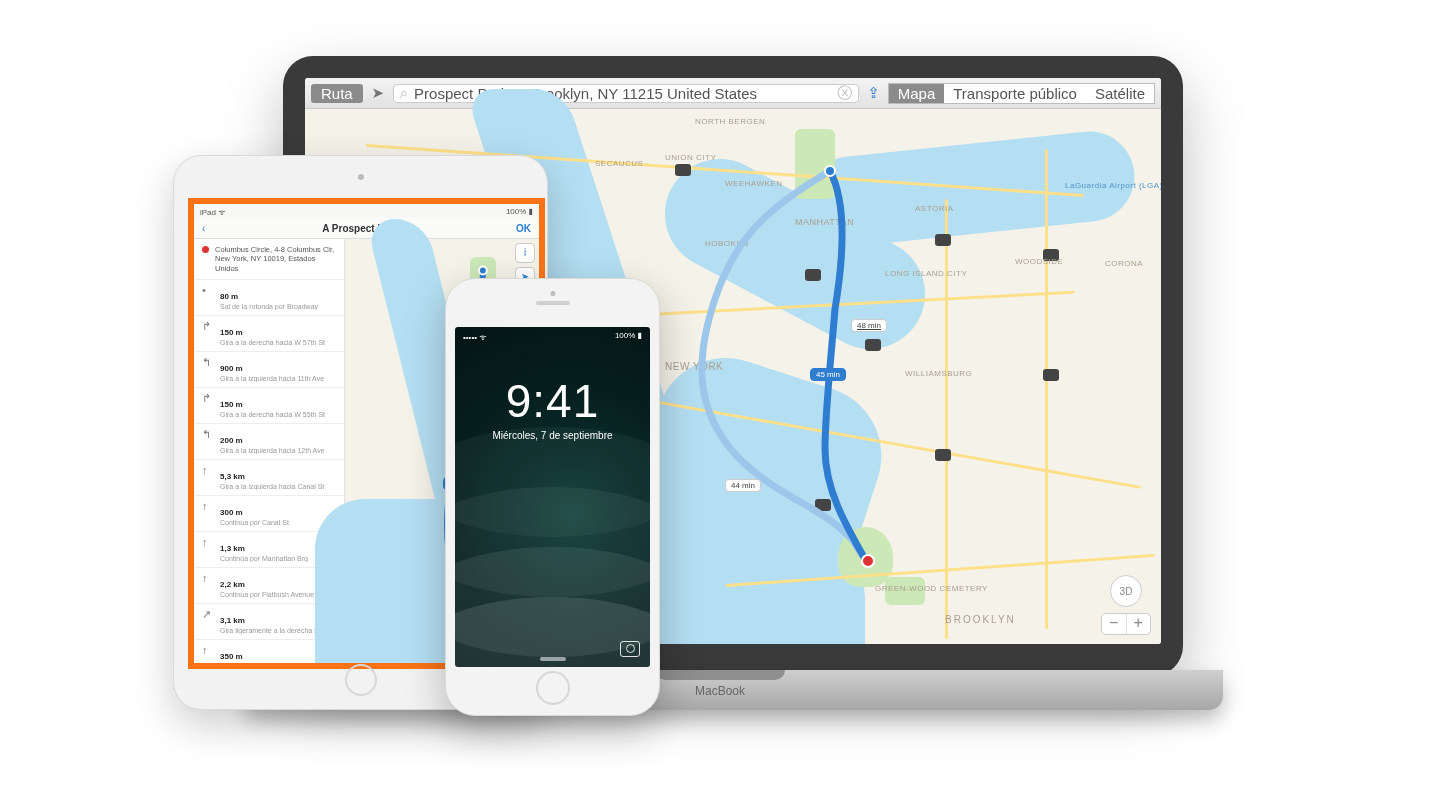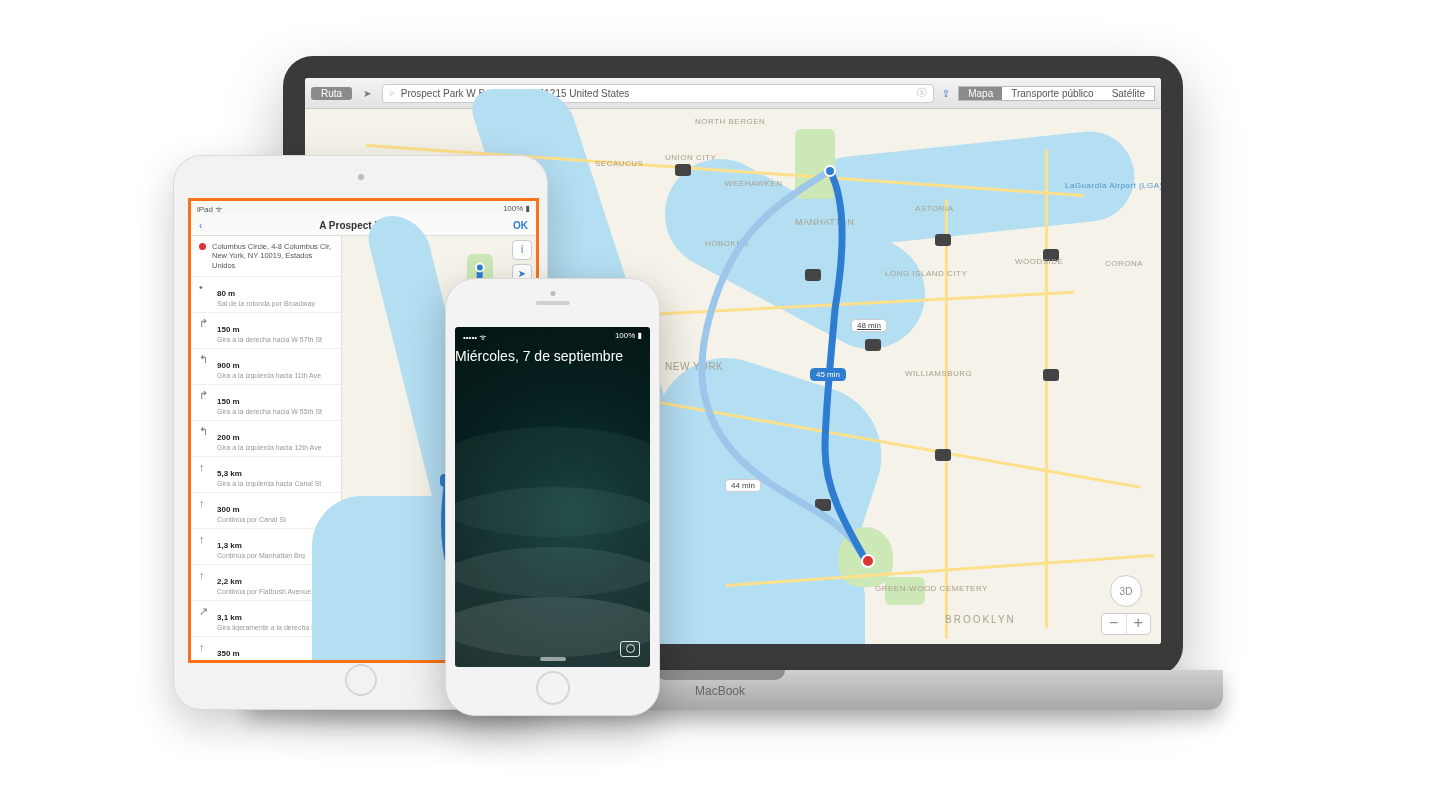--- a/index.html
+++ b/index.html
@@ -4,21 +4,21 @@
 <style>
   body{margin:0;background:#fff;font-family:-apple-system,BlinkMacSystemFont,"Helvetica Neue",Arial,sans-serif;overflow:hidden;width:1440px;height:810px;}
   .stage{position:relative;width:1440px;height:810px;}
   
   .mb-frame{position:absolute;left:283px;top:56px;width:900px;height:620px;border-radius:30px;background:#3a3a3a;padding:22px 22px 32px 22px;box-sizing:border-box;box-shadow:0 25px 60px rgba(0,0,0,.25);}
   .mb-screen{position:relative;width:100%;height:100%;background:#f2f0ea;border-radius:3px;overflow:hidden;}
   .mb-base{position:absolute;left:243px;top:670px;width:980px;height:40px;border-radius:0 0 14px 14px;background:linear-gradient(#cfcfcf,#a7a7a7);box-shadow:0 10px 20px rgba(0,0,0,.25);}
   .mb-notch{position:absolute;left:50%;top:670px;width:130px;height:10px;transform:translateX(-50%);background:#8e8e8e;border-radius:0 0 18px 18px;}
   .mb-label{position:absolute;left:50%;top:684px;transform:translateX(-50%);font-size:12px;color:#666;}
   
-  .tb{display:flex;align-items:center;gap:8px;height:24px;padding:3px 6px;background:linear-gradient(#f3f3f3,#e2e2e2);border-bottom:1px solid #c9c9c9;font-size:10px;color:#444;}
+  .tb{display:flex;align-items:center;gap:8px;height:24px;padding:3px 6px;background:linear-gradient(#f3f3f3,#e2e2e2);border-bottom:1px solid #c9c9c9;font-size:15px;color:#444;}
   .tb .btn{background:#8b8b8b;color:#fff;border-radius:3px;padding:1px 10px;}
   .tb .loc{width:14px;text-align:center;color:#777;}
   .tb .search{flex:1;display:flex;align-items:center;background:#fff;border:1px solid #ccc;border-radius:4px;height:17px;padding:0 6px;gap:6px;}
   .tb .search span.q{flex:1;white-space:nowrap;overflow:hidden;text-overflow:ellipsis;color:#555;}
   .tb .clear{color:#bbb;}
   .tb .share{color:#2f7dd1;}
   .tb .seg{display:flex;border:1px solid #bbb;border-radius:0;overflow:hidden;}
   .tb .seg div{padding:1px 9px;background:#fff;color:#555;}
   .tb .seg .on{background:#8b8b8b;color:#fff;}
   .map-body{position:relative;height:calc(100% - 30px);}    
@@ -37,21 +37,21 @@
   .zoomctl{position:absolute;right:10px;bottom:10px;display:flex;flex-direction:column;align-items:center;gap:6px;}
   .zoomctl .circ{width:30px;height:30px;border-radius:50%;background:#fff;border:1px solid #ccc;display:flex;align-items:center;justify-content:center;font-size:10px;color:#888;}
   .zoomctl .pm{width:48px;height:20px;border-radius:5px;background:#fff;border:1px solid #ccc;display:flex;}
   .zoomctl .pm div{flex:1;text-align:center;line-height:18px;color:#888;}
   .zoomctl .pm div:first-child{border-right:1px solid #ddd;}
 
   
   .ipad{position:absolute;left:173px;top:155px;width:375px;height:555px;background:#f2f2f2;border-radius:28px;border:1px solid #d9d9d9;box-shadow:0 15px 40px rgba(0,0,0,.2);padding:42px 14px 52px 14px;box-sizing:border-box;}
   .ipad-home{position:absolute;left:50%;bottom:13px;width:28px;height:28px;transform:translateX(-50%);border-radius:50%;border:2px solid #d7d7d7;}
   .ipad-cam{position:absolute;left:50%;top:18px;width:6px;height:6px;transform:translateX(-50%);border-radius:50%;background:#bbb;}
-  .ipad-scr{position:relative;width:100%;height:100%;background:#f5f2e9;border:3px solid #f97316;overflow:hidden;}
+  .ipad-scr{position:relative;width:100%;height:100%;background:#f5f2e9;border:6px solid #f97316;overflow:hidden;}
   .ipad-status{display:flex;justify-content:space-between;align-items:center;height:14px;padding:0 6px;font-size:8px;color:#555;background:rgba(247,247,247,.9);}
   .ipad-hdr{display:flex;align-items:center;justify-content:space-between;height:20px;padding:0 8px;font-size:10px;background:rgba(250,250,250,.95);border-bottom:1px solid #ddd;}
   .ipad-hdr .ttl{font-weight:600;color:#333;}
   .ipad-hdr .ok{color:#2f7dd1;font-weight:600;}
   .ipad-cols{display:flex;height:calc(100% - 34px);}    
   .dir{width:150px;background:#fff;border-right:1px solid #e1e1e1;overflow:hidden;}
   .dir .addr{display:flex;gap:6px;padding:6px 6px 6px 8px;border-bottom:1px solid #eee;font-size:7.5px;color:#555;line-height:1.25;}
   .dir .addr .dot{width:7px;height:7px;margin-top:1px;border-radius:50%;background:#d33;flex:0 0 auto;}
   .step{display:flex;gap:6px;padding:5px 6px 5px 8px;border-bottom:1px solid #eee;}
   .step .ico{width:12px;flex:0 0 12px;color:#777;font-size:11px;line-height:1;}
@@ -63,21 +63,21 @@
   .ipad-ctrl div{width:18px;height:18px;background:rgba(255,255,255,.9);border:1px solid #ccc;border-radius:4px;font-size:10px;color:#2f7dd1;text-align:center;line-height:18px;}
 
   
   .iph{position:absolute;left:445px;top:278px;width:215px;height:438px;background:#f3f3f3;border-radius:30px;border:1px solid #d9d9d9;box-shadow:0 15px 40px rgba(0,0,0,.25);padding:48px 9px 48px 9px;box-sizing:border-box;}
   .iph-home{position:absolute;left:50%;bottom:10px;width:30px;height:30px;transform:translateX(-50%);border-radius:50%;border:2px solid #d7d7d7;}
   .iph-spk{position:absolute;left:50%;top:22px;width:34px;height:4px;transform:translateX(-50%);border-radius:3px;background:#d0d0d0;}
   .iph-cam{position:absolute;left:50%;top:12px;width:5px;height:5px;transform:translateX(-50%);border-radius:50%;background:#bbb;}
   .iph-scr{position:relative;width:100%;height:100%;border-radius:3px;overflow:hidden;background:radial-gradient(circle at 60% 55%,#0d3d37 0%,#0a2d2c 25%,#06201f 55%,#031413 100%);}
   .lock-status{display:flex;justify-content:space-between;padding:4px 8px;font-size:8px;color:#fff;}
   .lock-time{text-align:center;color:#fff;font-weight:200;font-size:46px;margin-top:28px;letter-spacing:1px;}
-  .lock-date{text-align:left;color:#fff;font-size:14px;margin-top:2px;}
+  .lock-date{text-align:center;color:#fff;font-size:10px;margin-top:2px;}
   .wave{position:absolute;left:-40px;right:-40px;height:110px;border-radius:50%;background:rgba(210,230,225,.14);}
   .iph-cam-icon{position:absolute;right:10px;bottom:10px;width:18px;height:14px;border:1.5px solid rgba(255,255,255,.85);border-radius:3px;}
   .iph-cam-icon:after{content:"";position:absolute;left:5px;top:2px;width:7px;height:7px;border:1.5px solid rgba(255,255,255,.85);border-radius:50%;}
   .grab{position:absolute;left:50%;bottom:6px;width:26px;height:4px;transform:translateX(-50%);border-radius:3px;background:rgba(255,255,255,.55);}
 </style>
 </head>
 <body>
 
 <div class="stage">
 
@@ -260,20 +260,21 @@
     <div class="iph-spk"></div>
     <div class="iph-scr">
       <div class="wave" style="bottom:-40px;"></div>
       <div class="wave" style="bottom:10px;opacity:.7;"></div>
       <div class="wave" style="bottom:70px;opacity:.5;"></div>
       <div class="wave" style="bottom:130px;opacity:.35;"></div>
       <div class="lock-status">
         <span>••••• ᯤ</span>
         <span>100% ▮</span>
       </div>
+      <div class="lock-time">9:41</div>
       <div class="lock-date">Miércoles, 7 de septiembre</div>
       <div class="iph-cam-icon"></div>
       <div class="grab"></div>
     </div>
     <div class="iph-home"></div>
   </div>
 
 </div>
 
 </body></html>

